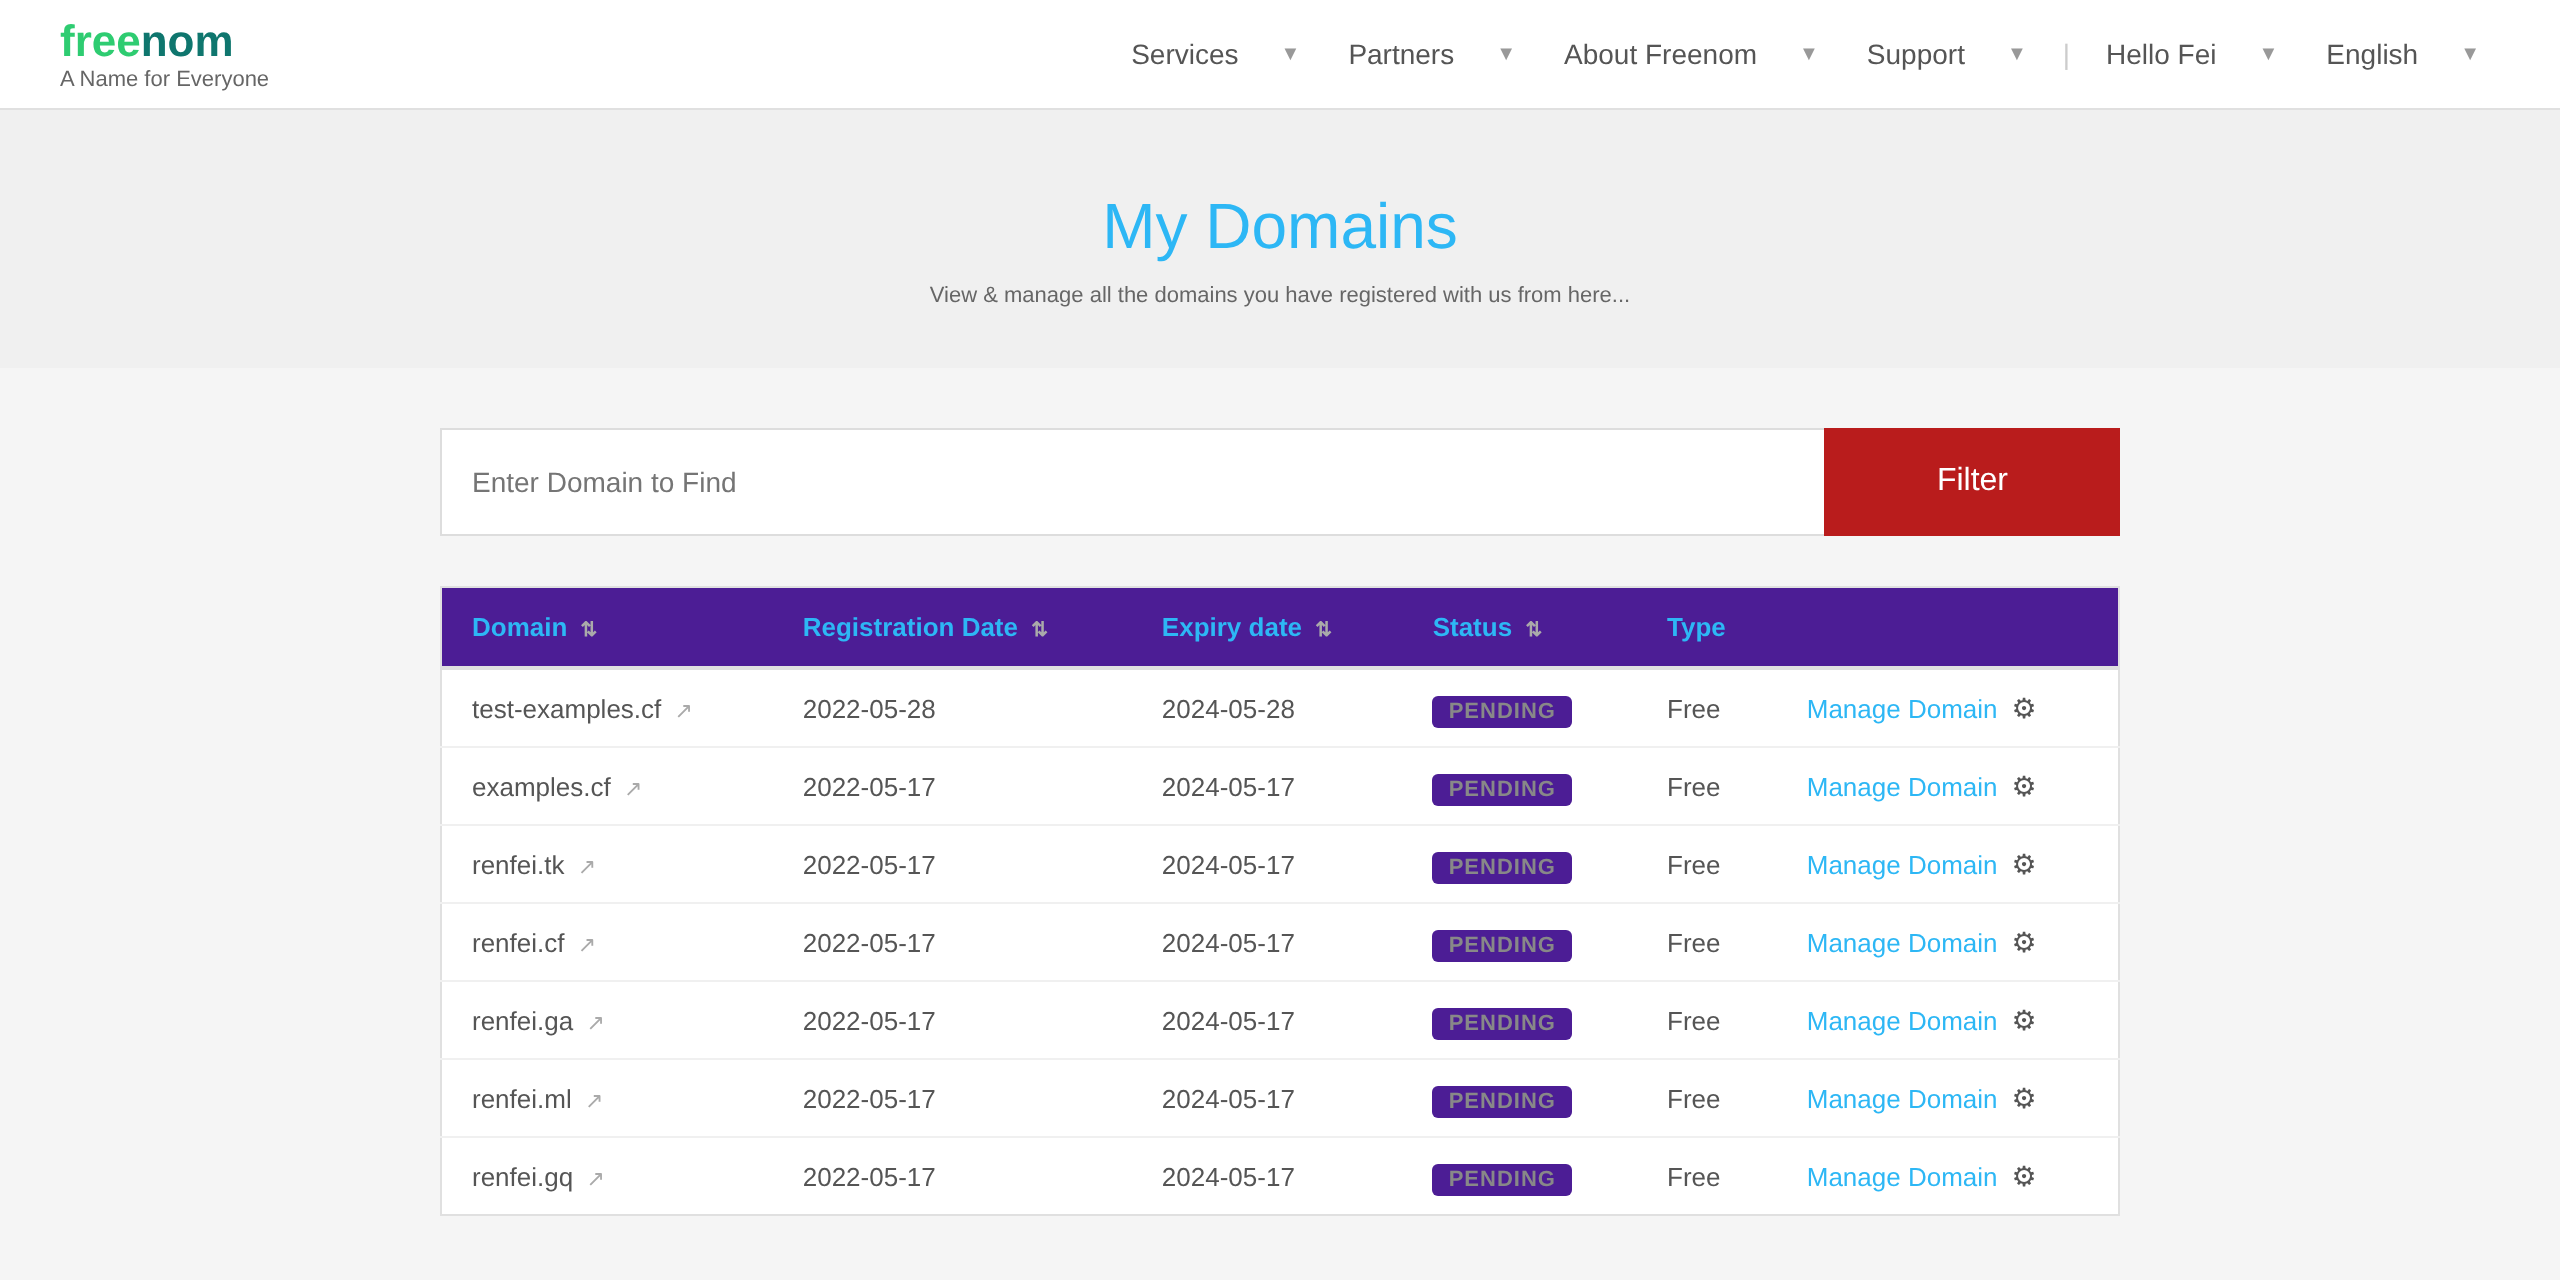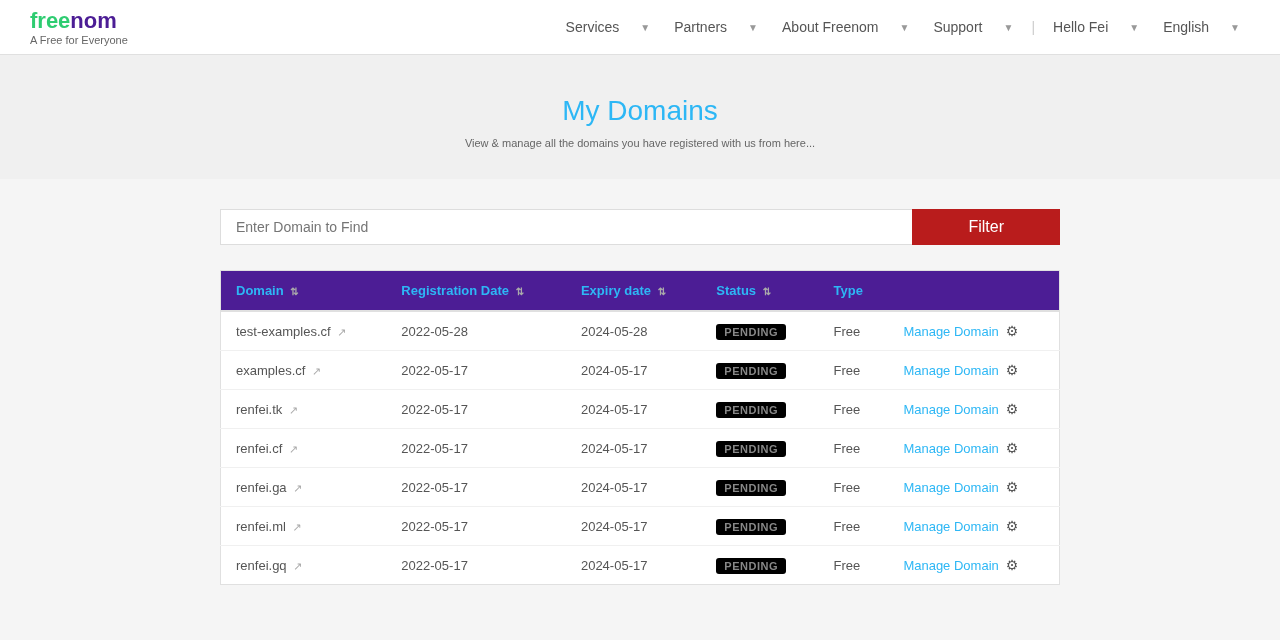--- a/index.html
+++ b/index.html
@@ -18,21 +18,21 @@
     .logo-area {
       display: flex;
       flex-direction: column;
     }
     .logo-text {
       font-size: 22px;
       font-weight: bold;
       color: #333;
     }
     .logo-text span.free { color: #2ecc71; }
-    .logo-text span.nom { color: #4c1d95; }
+    .logo-text span.nom { color: #0f766e; }
     .logo-tagline {
       font-size: 11px;
       color: #666;
     }
     .nav {
       display: flex;
       align-items: center;
       gap: 4px;
     }
     .nav-item {
@@ -48,42 +48,42 @@
     .nav-separator { color: #ccc; margin: 0 4px; }
     .nav-item .chevron { font-size: 10px; color: #999; }
 
     
     .hero {
       background: #f0f0f0;
       padding: 40px 20px 30px;
       text-align: center;
     }
     .hero h1 {
-      font-size: 28px;
+      font-size: 32px;
       color: #2db7f5;
       font-weight: 300;
       margin-bottom: 10px;
     }
     .hero p {
       font-size: 11px;
       color: #666;
     }
 
     
     .main {
       max-width: 880px;
       margin: 0 auto;
       padding: 30px 20px 60px;
     }
 
     
     .search-bar {
       display: flex;
       margin-bottom: 25px;
-      height: 36px;
+      height: 54px;
     }
     .search-input {
       flex: 1;
       border: 1px solid #ddd;
       border-right: none;
       padding: 0 15px;
       font-size: 14px;
       color: #999;
       outline: none;
       background: #fff;
@@ -132,21 +132,21 @@
     }
     .domain-name {
       color: #555;
     }
     .ext-link {
       color: #aaa;
       font-size: 11px;
       margin-left: 3px;
     }
     .status-badge {
-      background: #000000;
+      background: #4c1d95;
       color: #888;
       padding: 2px 8px;
       border-radius: 3px;
       font-size: 11px;
       font-weight: 600;
       letter-spacing: 0.5px;
       text-transform: uppercase;
     }
     .manage-btn {
       background: transparent;
@@ -164,21 +164,21 @@
     }
   </style>
 </head>
 <body>
 
 <header class="header">
   <div class="logo-area">
     <div class="logo-text">
       <span class="free">free</span><span class="nom">nom</span>
     </div>
-    <div class="logo-tagline">A Free for Everyone</div>
+    <div class="logo-tagline">A Name for Everyone</div>
   </div>
 
   <nav class="nav">
     <div class="nav-item">
       <span>Services</span>
       <span class="chevron">▼</span>
     </div>
     <div class="nav-item">
       <span>Partners</span>
       <span class="chevron">▼</span>

